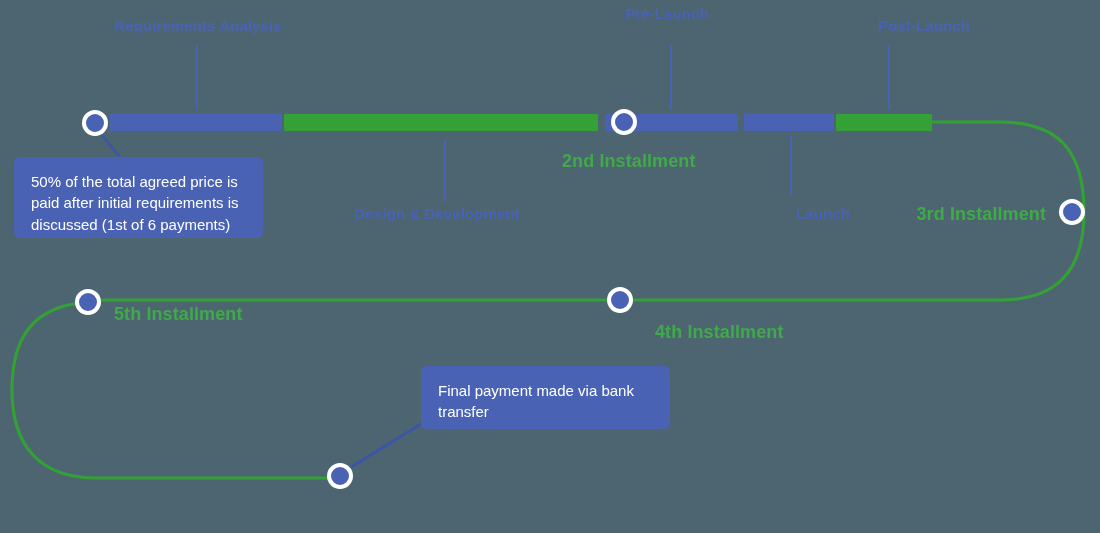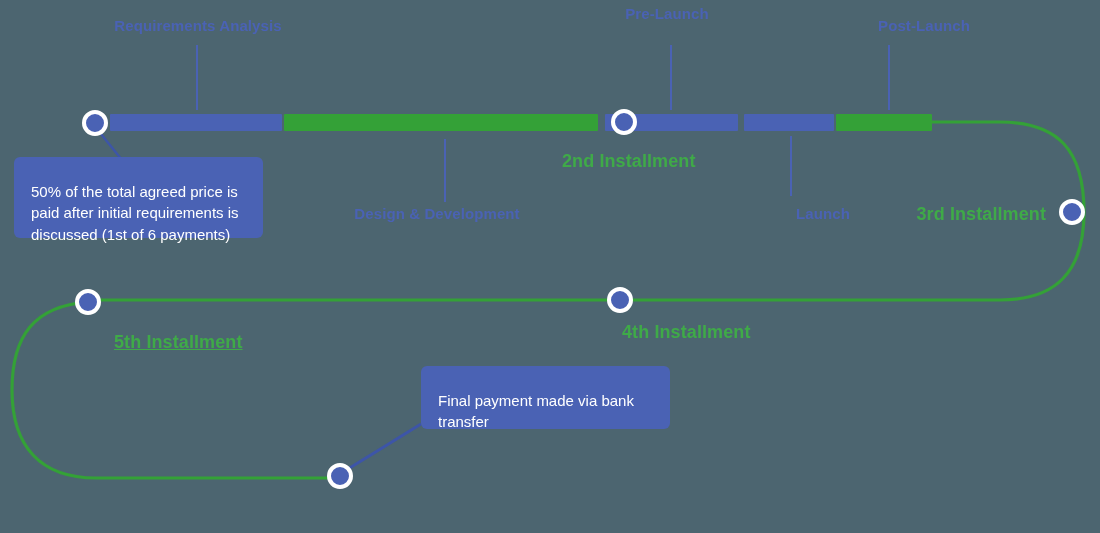--- a/index.html
+++ b/index.html
@@ -83,21 +83,21 @@
   }
 
   
   .callout {
     position: absolute;
     background: #4a62b4;
     border-radius: 6px;
     color: #ffffff;
     font-size: 15px;
     line-height: 1.42;
-    padding: 24px 17px;
+    padding: 14px 17px;
     box-sizing: border-box;
   }
 </style>
 </head>
 <body>
 
 <div id="stage">
 
   <svg id="lines" viewBox="0 0 1100 533" xmlns="http://www.w3.org/2000/svg">
 
@@ -136,22 +136,22 @@
     <div class="phase-label" style="left:437px; top:205px;">Design &amp; Development</div>
     <div class="phase-label" style="left:198px; top:17px;">Requirements Analysis</div>
     <div class="phase-label" style="left:667px; top:5px;">Pre-Launch</div>
     <div class="phase-label" style="left:823px; top:205px;">Launch</div>
     <div class="phase-label" style="left:882px; top:17px;margin-left:42px;">Post-Launch</div>
   </div>
 
   <div class="layer">
     <div class="inst-label" style="left:562px; top:151px;">2nd Installment</div>
     <div class="inst-label right-anchor" style="left:1046px; top:204px;">3rd Installment</div>
-    <div class="inst-label" style="left:622px; top:322px;">4th Installment</div>
-    <div class="inst-label" style="left:114px; top:332px;text-decoration:underline;">5th Installment</div>
+    <div class="inst-label" style="left:655px; top:322px;">4th Installment</div>
+    <div class="inst-label" style="left:114px; top:304px;">5th Installment</div>
   </div>
 
   <div class="layer">
     <div class="node" style="left:95px;  top:123px;"></div>
     <div class="node" style="left:624px; top:122px;"></div>
     <div class="node" style="left:1072px; top:212px;"></div>
     <div class="node" style="left:620px; top:300px;"></div>
     <div class="node" style="left:88px;  top:302px;"></div>
     <div class="node" style="left:340px; top:476px;"></div>
   </div>

